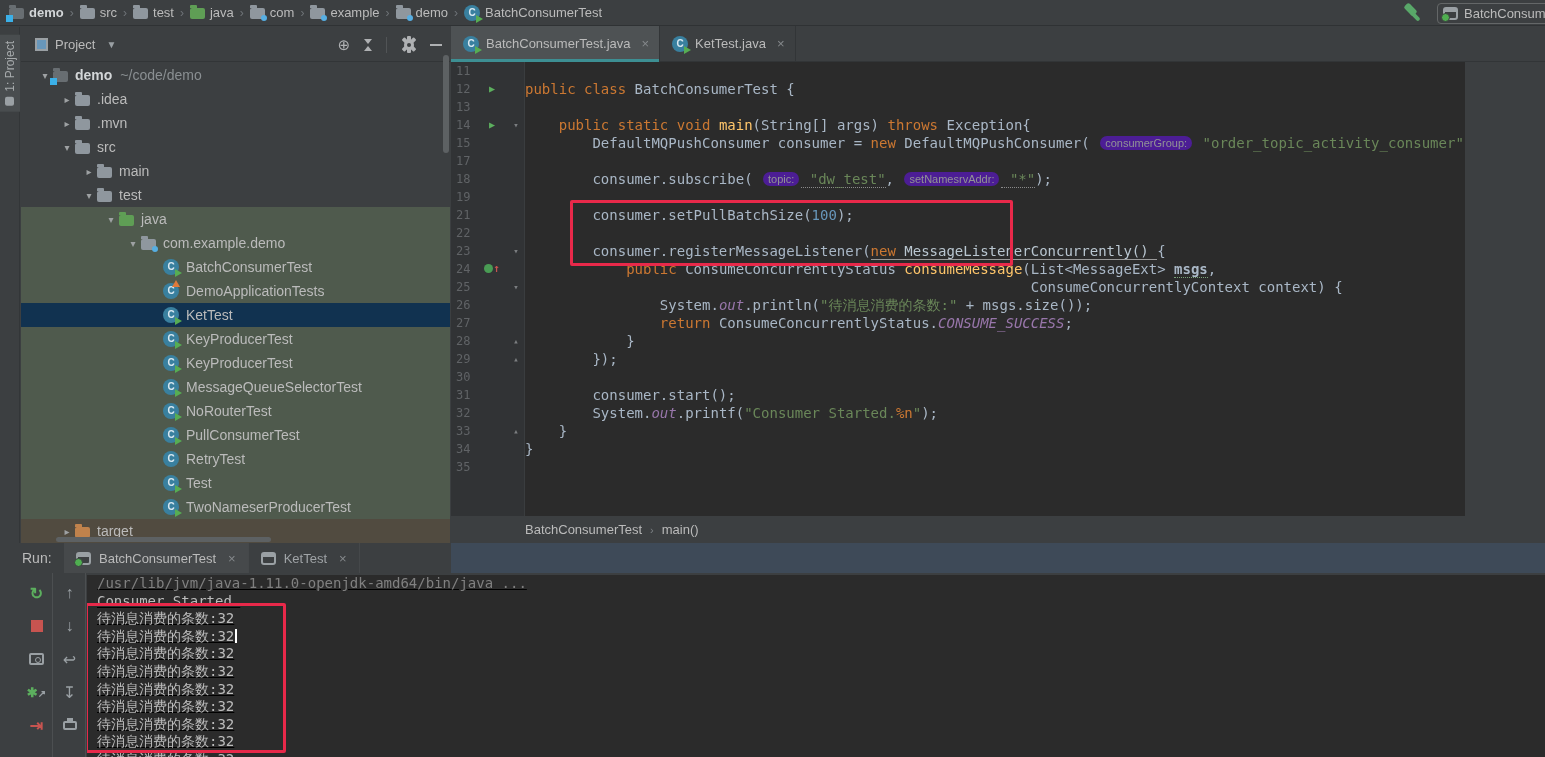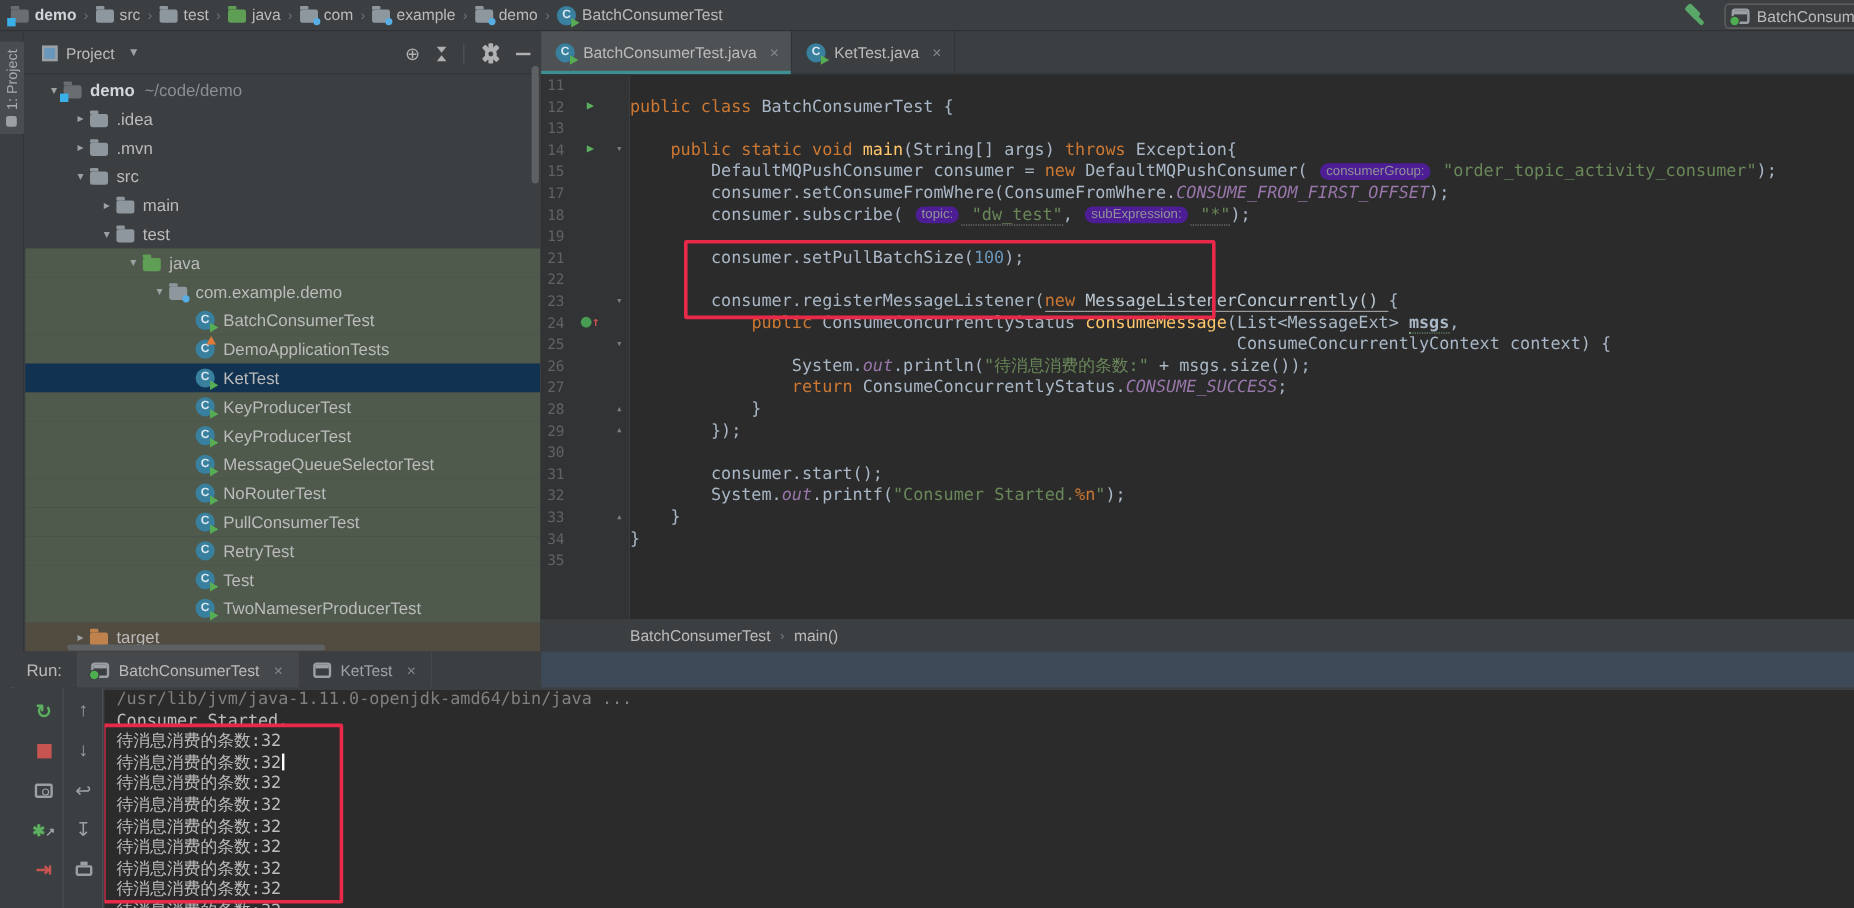--- a/index.html
+++ b/index.html
@@ -86,21 +86,21 @@
   
   .etabs { position:absolute; left:451px; top:27px; width:1094px; height:35px; background:#3c3f41; border-bottom:1px solid #323537;
            display:flex; align-items:flex-end; }
   .etab { height:35px; display:flex; align-items:center; gap:7px; padding:0 10px 0 12px; color:#bbbbbb; font-size:13px;
           border-right:1px solid #323537; cursor:default; position:relative; }
   .etab.active { background:#4e5254; }
   .etab.active:after { content:""; position:absolute; left:0; right:0; bottom:-1px; height:3px; background:#3d8f93; }
   .tab-x { color:#85898c; font-size:13px; margin-left:4px; }
 
   
-  .editor { position:absolute; left:451px; top:62px; width:1094px; height:454px; background:#2b2b2b; overflow:hidden; }
+  .editor { position:absolute; left:451px; top:62px; width:1014px; height:454px; background:#2b2b2b; overflow:hidden; }
   .gutter-bg { position:absolute; left:0; top:0; width:74px; height:454px; background:#313335; border-right:1px solid #3a3d3f; }
   .eline { position:relative; display:flex; height:18px; font:14px/18px "DejaVu Sans Mono", monospace; }
   .eline.cur { background:rgba(255,255,255,0.045); }
   .eline .ln { width:26px; padding-left:5px; color:#606366; font-size:12px; line-height:18px; flex:none; }
   .eline.cur .ln { color:#a4a7a9; }
   .eline .gslot { width:30px; flex:none; text-align:center; color:#5caf5e; font-size:10px; line-height:18px; }
   .eline .fslot { width:18px; flex:none; text-align:center; color:#7b7e80; font-size:9px; line-height:18px; }
   .eline .ctext { white-space:pre; color:#a9b7c6; }
   .impl-dot { display:inline-block; width:9px; height:9px; border-radius:50%; background:#499c54; vertical-align:-1px; }
   .impl-arr { color:#c75450; font-weight:bold; font-size:11px; }
@@ -141,21 +141,21 @@
   .rtcol2 { left:54px; width:32px; border-right:1px solid #4c4f51; }
   .tbi { width:20px; height:20px; display:flex; align-items:center; justify-content:center; font-size:16px; color:#9aa0a4; cursor:default; }
   .tbi .glyph-green { color:#5caf5e; font-weight:bold; }
   .tbi .glyph-red   { color:#c75450; font-weight:bold; }
   .tbi .stop-sq { width:12px; height:12px; background:#c75450; }
   .tbi .cam { width:15px; height:12px; border:2px solid #9aa0a4; border-radius:2px; position:relative; }
   .tbi .cam:after { content:""; position:absolute; left:3.5px; top:1.5px; width:4px; height:4px; border:1px solid #9aa0a4; border-radius:50%; }
   .tbi .prn { width:14px; height:9px; border:2px solid #9aa0a4; border-radius:2px; position:relative; }
   .tbi .prn:before { content:""; position:absolute; left:2px; top:-5px; width:6px; height:3px; background:#9aa0a4; }
 
-  .console { position:absolute; left:87px; top:2px; width:1458px; height:182px; background:#2b2b2b; overflow:hidden; }
+  .console { position:absolute; left:87px; top:2px; width:1458px; height:182px; background:#2b2b2b; overflow:hidden;text-decoration:underline; }
   .cline { position:relative; padding-left:10px; height:17.6px; font:14px/17.6px "DejaVu Sans Mono", monospace;
            color:#bcbcbc; white-space:pre; }
   .cline.gray { color:#808080; }
   .console-caret { display:inline-block; width:2px; height:14px; background:#ffffff; vertical-align:-2px; margin-left:1px; }
   .cbox { left:-2px; top:28px; width:201px; height:150px; }    
 </style>
 </head>
 <body>
 
 <div class="app">
@@ -406,27 +406,26 @@
         <div class="eline">
           <span class="ln">15</span>
           <span class="gslot"></span>
           <span class="fslot"></span>
           <span class="ctext"><span>        DefaultMQPushConsumer consumer = </span><span class="s-kw">new </span><span>DefaultMQPushConsumer( </span><span class="s-hint">consumerGroup:</span><span class="s-str"> "order_topic_activity_consumer"</span><span>);</span></span>
         </div>
         <div class="eline">
           <span class="ln">17</span>
           <span class="gslot"></span>
           <span class="fslot"></span>
-          <span class="ctext"><span>        consumer.setConsumeFromWhere(ConsumeFromWhere.</span><span class="s-const">CONSUME_FROM_FIRST_OFFSET</span><span>);</span></span>
         </div>
         <div class="eline">
           <span class="ln">18</span>
           <span class="gslot"></span>
           <span class="fslot"></span>
-          <span class="ctext"><span>        consumer.subscribe( </span><span class="s-hint">topic:</span><span class="s-strul"> "dw_test"</span><span>, </span><span class="s-hint">subExpression:</span><span class="s-strul"> "*"</span><span>);</span></span>
+          <span class="ctext"><span>        consumer.subscribe( </span><span class="s-hint">topic:</span><span class="s-strul"> "dw_test"</span><span>, </span><span class="s-hint">setNamesrvAddr:</span><span class="s-strul"> "*"</span><span>);</span></span>
         </div>
         <div class="eline">
           <span class="ln">19</span>
           <span class="gslot"></span>
           <span class="fslot"></span>
           <span class="ctext"></span>
         </div>
         <div class="eline">
           <span class="ln">21</span>
           <span class="gslot"></span>

